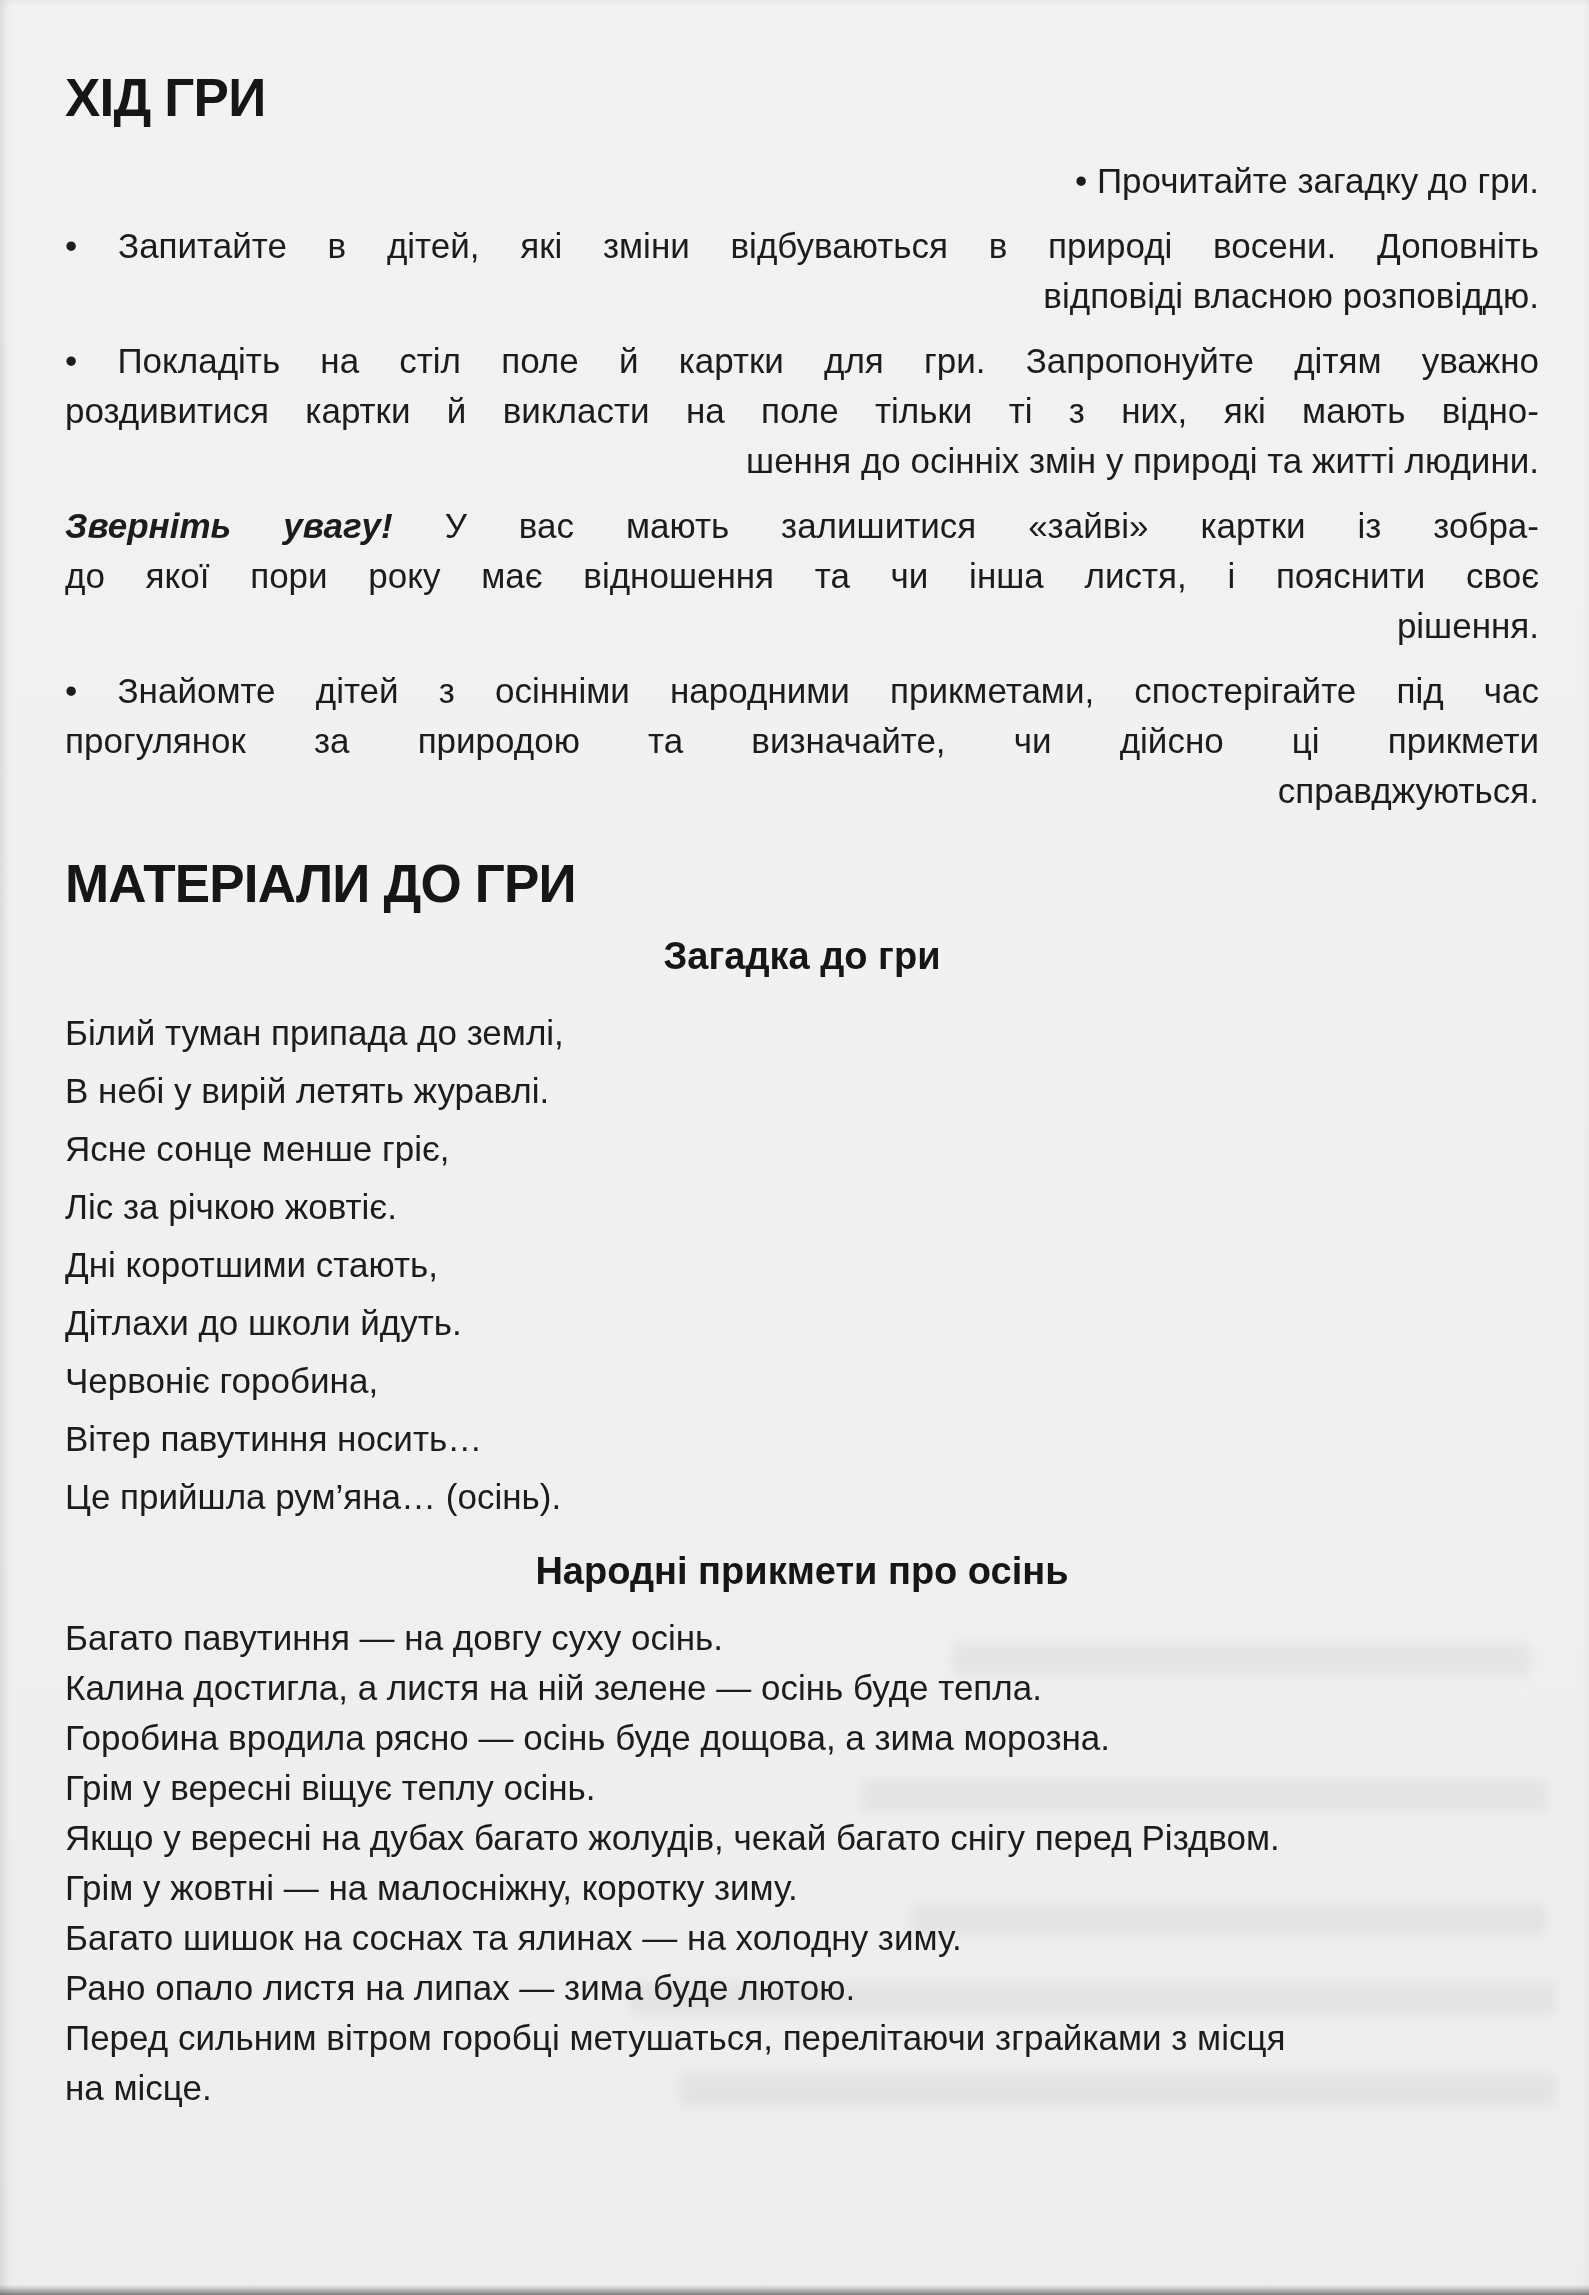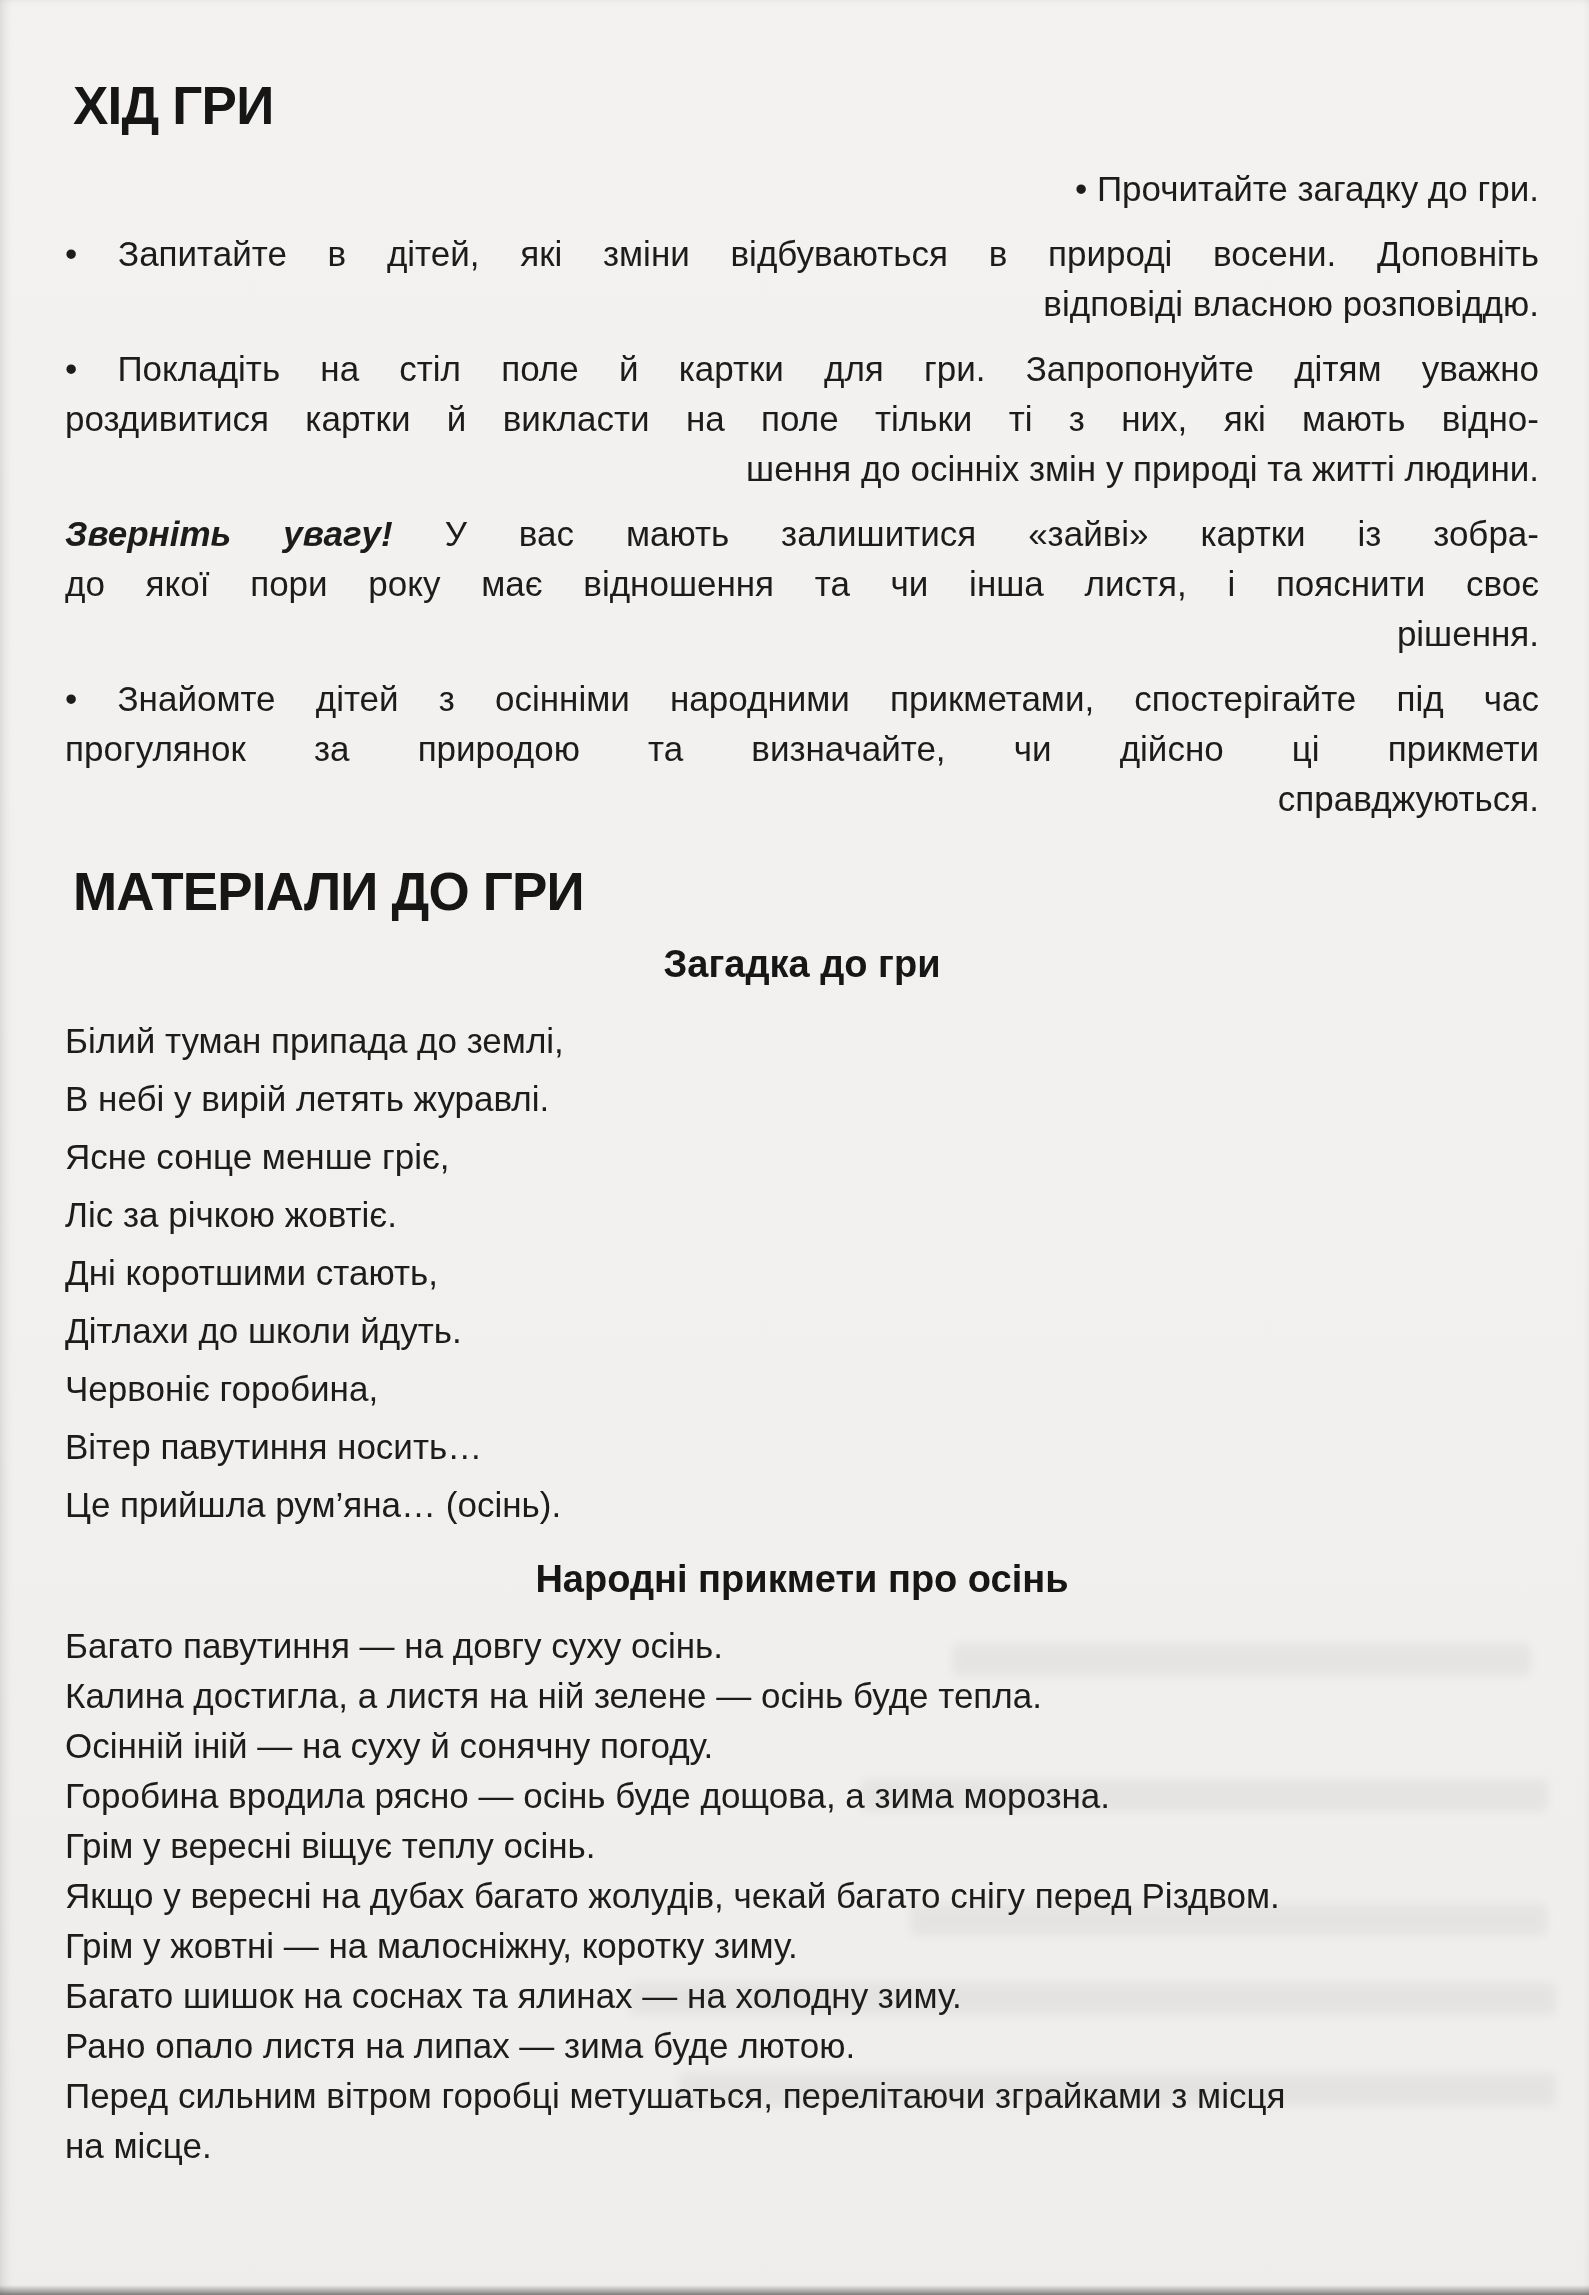--- a/index.html
+++ b/index.html
@@ -14,21 +14,21 @@
     overflow: hidden;
     box-shadow: inset 6.6px 0 15px -8.3px rgba(0,0,0,.22),
                 inset -5px 0 11.6px -8.3px rgba(0,0,0,.14);
   }
   .content {
     position: relative;
     padding: 0 51px 0 65px;
     z-index: 2;
   }
   h1.sec-title {
-    margin: 8px;
+    margin: 0;
     font-size: 53px;
     font-weight: 700;
     line-height: 55px;
     letter-spacing: -0.8px;
     color: #161616;
   }
   h1.first { padding-top: 70px; margin-bottom: 31px; }
   h1.second { margin-top: 40px; margin-bottom: 0; }
   h2.sub-title {
     margin: 25px 0 26.5px 0;
@@ -132,21 +132,20 @@
       <div class="line">Червоніє горобина,</div>
       <div class="line">Вітер павутиння носить…</div>
       <div class="line">Це прийшла рум’яна… (осінь).</div>
     </div>
 
     <h2 class="sub-title signs-head">Народні прикмети про осінь</h2>
 
     <div class="signs">
       <div class="line">Багато павутиння — на довгу суху осінь.</div>
       <div class="line">Калина достигла, а листя на ній зелене — осінь буде тепла.</div>
-      <div class="line">Осінній іній — на суху й сонячну погоду.</div>
       <div class="line">Горобина вродила рясно — осінь буде дощова, а зима морозна.</div>
       <div class="line">Грім у вересні віщує теплу осінь.</div>
       <div class="line">Якщо у вересні на дубах багато жолудів, чекай багато снігу перед Різдвом.</div>
       <div class="line">Грім у жовтні — на малосніжну, коротку зиму.</div>
       <div class="line">Багато шишок на соснах та ялинах — на холодну зиму.</div>
       <div class="line">Рано опало листя на липах — зима буде лютою.</div>
       <div class="line">Перед сильним вітром горобці метушаться, перелітаючи зграйками з місця</div>
       <div class="line">на місце.</div>
     </div>
 

